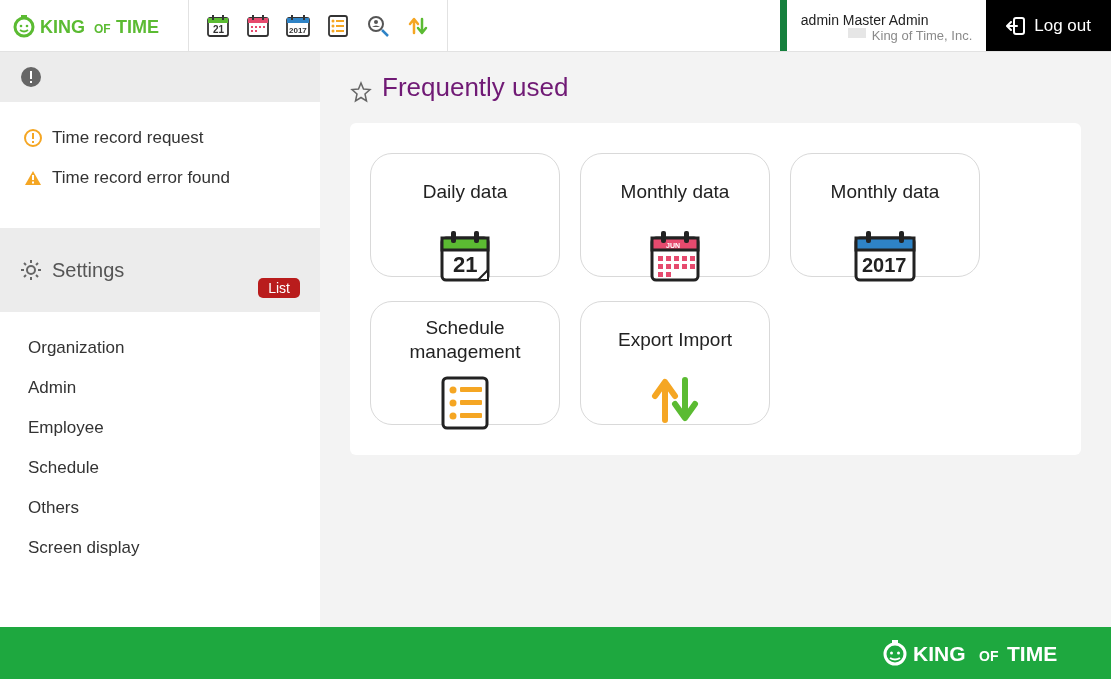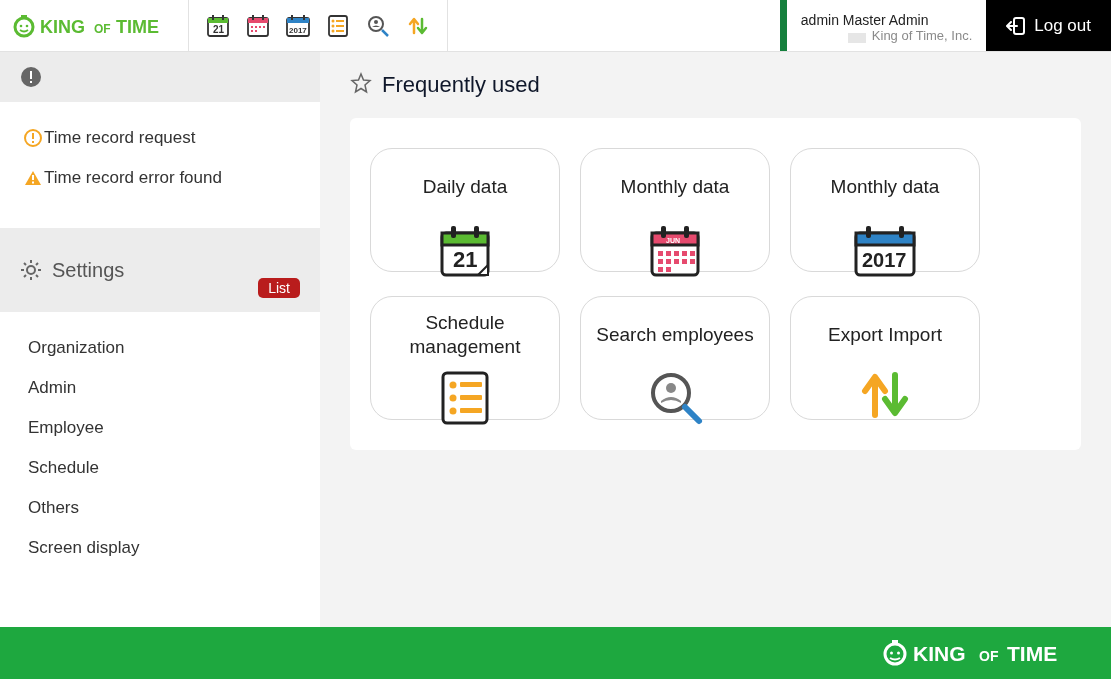--- a/index.html
+++ b/index.html
@@ -6,34 +6,34 @@
   body { font-family: "Segoe UI", Meiryo, Arial, sans-serif; background: #fff; color: #222; width: 1111px; height: 679px; overflow: hidden; }
 
   
   .header { display: flex; align-items: stretch; height: 52px; border-bottom: 1px solid #e2e2e2; }
   .logo-cell { display: flex; align-items: center; padding: 0 12px; border-right: 1px solid #e2e2e2; }
   .toolbar { display: flex; align-items: center; gap: 14px; padding: 0 16px; border-right: 1px solid #e2e2e2; }
   .tool-icon { width: 26px; height: 26px; display: flex; align-items: center; justify-content: center; cursor: pointer; }
   .allmenu { display: flex; align-items: center; gap: 24px; padding: 0 18px; font-size: 18px; font-weight: 600; cursor: pointer; border-right: 1px solid #e2e2e2; }
   .spacer { flex: 1; }
   .user-block { border-left: 7px solid #15803d; padding: 12px 14px; font-size: 14px; text-align: left; min-width: 190px; }
-  .user-company { color: #8a8a8a; font-size: 13px; display:flex; align-items:flex-end; gap:6px;margin-left:47px; }
+  .user-company { color: #8a8a8a; font-size: 13px; display:flex; align-items:flex-start; gap:6px;margin-left:47px; }
   .logout { background: #000; color: #fff; display: flex; align-items: center; gap: 8px; padding: 0 20px; font-size: 17px; cursor: pointer; justify-content: center; }
 
   
   .layout { display: flex; height: 575px; }
   .sidebar { width: 320px; background: #fff; }
   .side-block-title { background: #ececec; display: flex; align-items: center; gap: 10px; padding: 14px 20px; font-size: 20px; color: #555; }
   .side-list { padding: 16px 0 30px 0; }
-  .side-item { display: flex; align-items: center; gap: 2px; padding: 10px 24px; font-size: 17px; color: #333; cursor: pointer; }
+  .side-item { display: flex; align-items: center; gap: 10px; padding: 10px 24px; font-size: 17px; color: #333; cursor: pointer; }
   .settings-badge { margin-left: auto; background: #b91c1c; color: #fff; font-size: 14px; padding: 2px 10px; border-radius: 5px; margin-top: 36px; }
   .settings-list .side-item { padding: 10px 28px; }
 
   .main { flex: 1; background: #f3f3f3; padding: 20px 30px 30px 30px; }
-  .freq-title { display: flex; align-items: flex-start; gap: 10px; font-size: 22px; color: #0f172a; margin-bottom: 20px; }
+  .freq-title { display: flex; align-items: flex-end; gap: 10px; font-size: 26px; color: #701a75; margin-bottom: 20px; }
   .freq-panel { background: #fff; border-radius: 6px; padding: 30px 20px; }
   .cards { display: grid; grid-template-columns: repeat(3, 190px); gap: 24px 20px; justify-content: start; }
   .card { border: 1.5px solid #d9d9d9; border-radius: 22px; height: 124px; display: flex; flex-direction: column; align-items: center; justify-content: flex-start; padding: 14px 8px 10px 8px; cursor: pointer; }
   .card-label { font-size: 19px; text-align: center; line-height: 1.25; margin-bottom: 8px; min-height: 48px; display:flex; align-items:center; }
   .card-icon { flex: 1; display:flex; align-items:center; justify-content:center; }
 
   
   .footer { height: 52px; background: #1ea83f; display: flex; align-items: center; justify-content: flex-end; padding: 0 20px; }
 
   
@@ -285,31 +285,20 @@
                   <rect x="23" y="15" width="22" height="5" rx="1"></rect>
                   <circle cx="16" cy="31" r="3.5"></circle>
                   <rect x="23" y="28" width="22" height="5" rx="1"></rect>
                   <circle cx="16" cy="44" r="3.5"></circle>
                   <rect x="23" y="41" width="22" height="5" rx="1"></rect>
                 </g>
               </svg>
           </div>
         </div>
 
-        <div class="card">
-          <div class="card-label">Search employees</div>
-          <div class="card-icon">
-            <svg width="60" height="60" viewBox="0 0 60 60">
-                <circle cx="26" cy="26" r="18" fill="none" stroke="#555" stroke-width="4"></circle>
-                <circle cx="26" cy="21" r="5" fill="#888"></circle>
-                <path d="M16 34 Q26 26 36 34 L36 36 Q26 30 16 36 Z" fill="#888"></path>
-                <line x1="40" y1="40" x2="54" y2="54" stroke="#2e83c6" stroke-width="6" stroke-linecap="round"></line>
-              </svg>
-          </div>
-        </div>
 
         <div class="card">
           <div class="card-label">Export Import</div>
           <div class="card-icon">
             <svg width="60" height="56" viewBox="0 0 60 56">
                 <path d="M20 48 V14 M10 24 L20 10 L30 24" stroke="#f5a623" stroke-width="6" fill="none" stroke-linecap="round" stroke-linejoin="round"></path>
                 <path d="M40 8 V42 M30 32 L40 46 L50 32" stroke="#5bbb32" stroke-width="6" fill="none" stroke-linecap="round" stroke-linejoin="round"></path>
               </svg>
           </div>
         </div>

